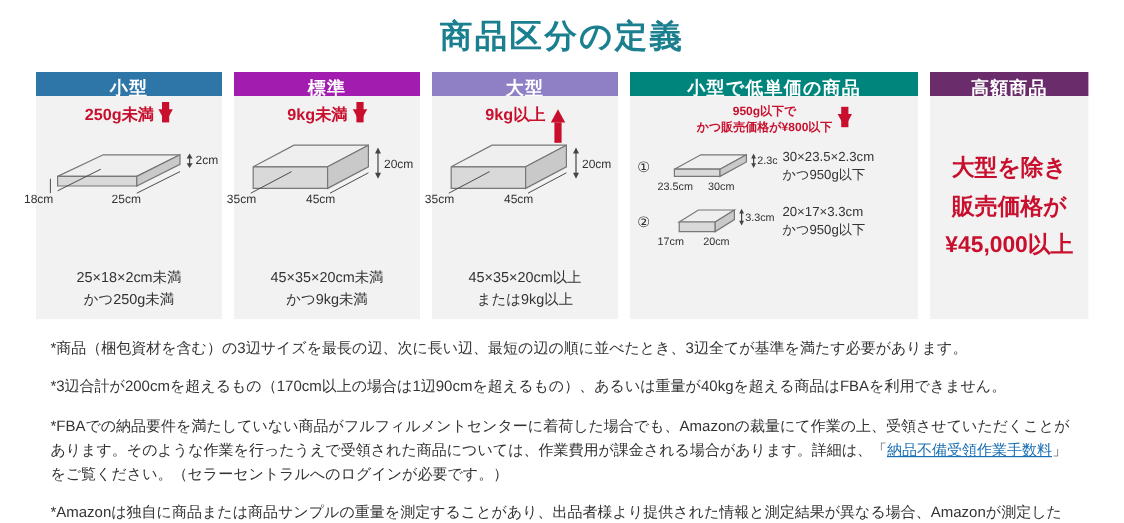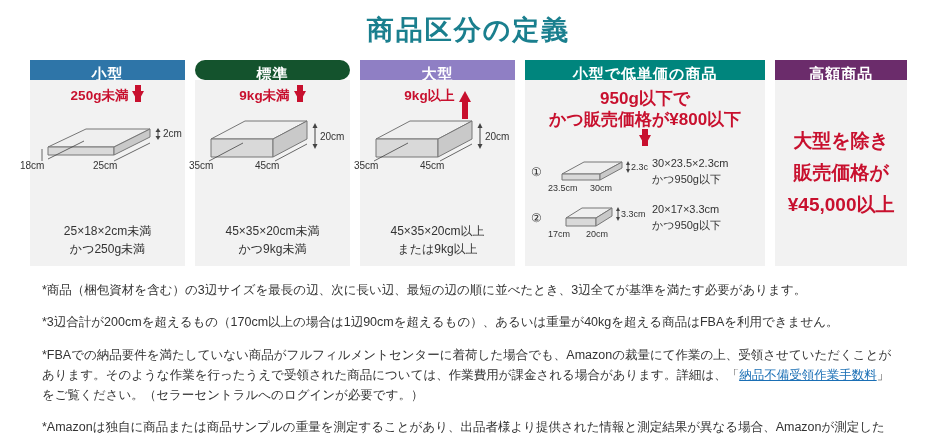--- a/index.html
+++ b/index.html
@@ -67,21 +67,21 @@
     font-weight: bold;
     font-size: 13.5px;
     display: flex;
     align-items: center;
     justify-content: center;
     gap: 4px;
     margin-bottom: 2px;
     text-align: center;
     line-height: 1.25;
   }
-  .cond.small { font-size: 17px; flex-direction: column; }
+  .cond.small { font-size: 10px; }
   .arrow-down {
     display: inline-block;
     width: 0; height: 0;
     border-left: 6px solid transparent;
     border-right: 6px solid transparent;
     border-top: 11px solid #c8102e;
     position: relative;
   }
   .arrow-down::before {
     content: "";
@@ -200,21 +200,21 @@
           </svg>
         </div>
         <div class="spec">
           <div>25×18×2cm未満</div>
           <div>かつ250g未満</div>
         </div>
       </div>
     </div>
 
     <div class="col">
-      <div class="col-head" style="background:#14532d;border-radius:11px;">標準</div>
+      <div class="col-head" style="background:#a21caf;">標準</div>
       <div class="col-body">
         <div class="cond">
           <span>9kg未満</span>
           <span class="arrow-down"></span>
         </div>
         <div class="box-area">
           <svg width="180" height="62" viewBox="0 0 180 62">
             <polygon points="28,28 62,10 124,10 90,28" fill="#efefef" stroke="#777" stroke-width="1"></polygon>
             <polygon points="28,28 90,28 90,46 28,46" fill="#d9d9d9" stroke="#777" stroke-width="1"></polygon>
             <polygon points="90,28 124,10 124,28 90,46" fill="#c9c9c9" stroke="#777" stroke-width="1"></polygon>

